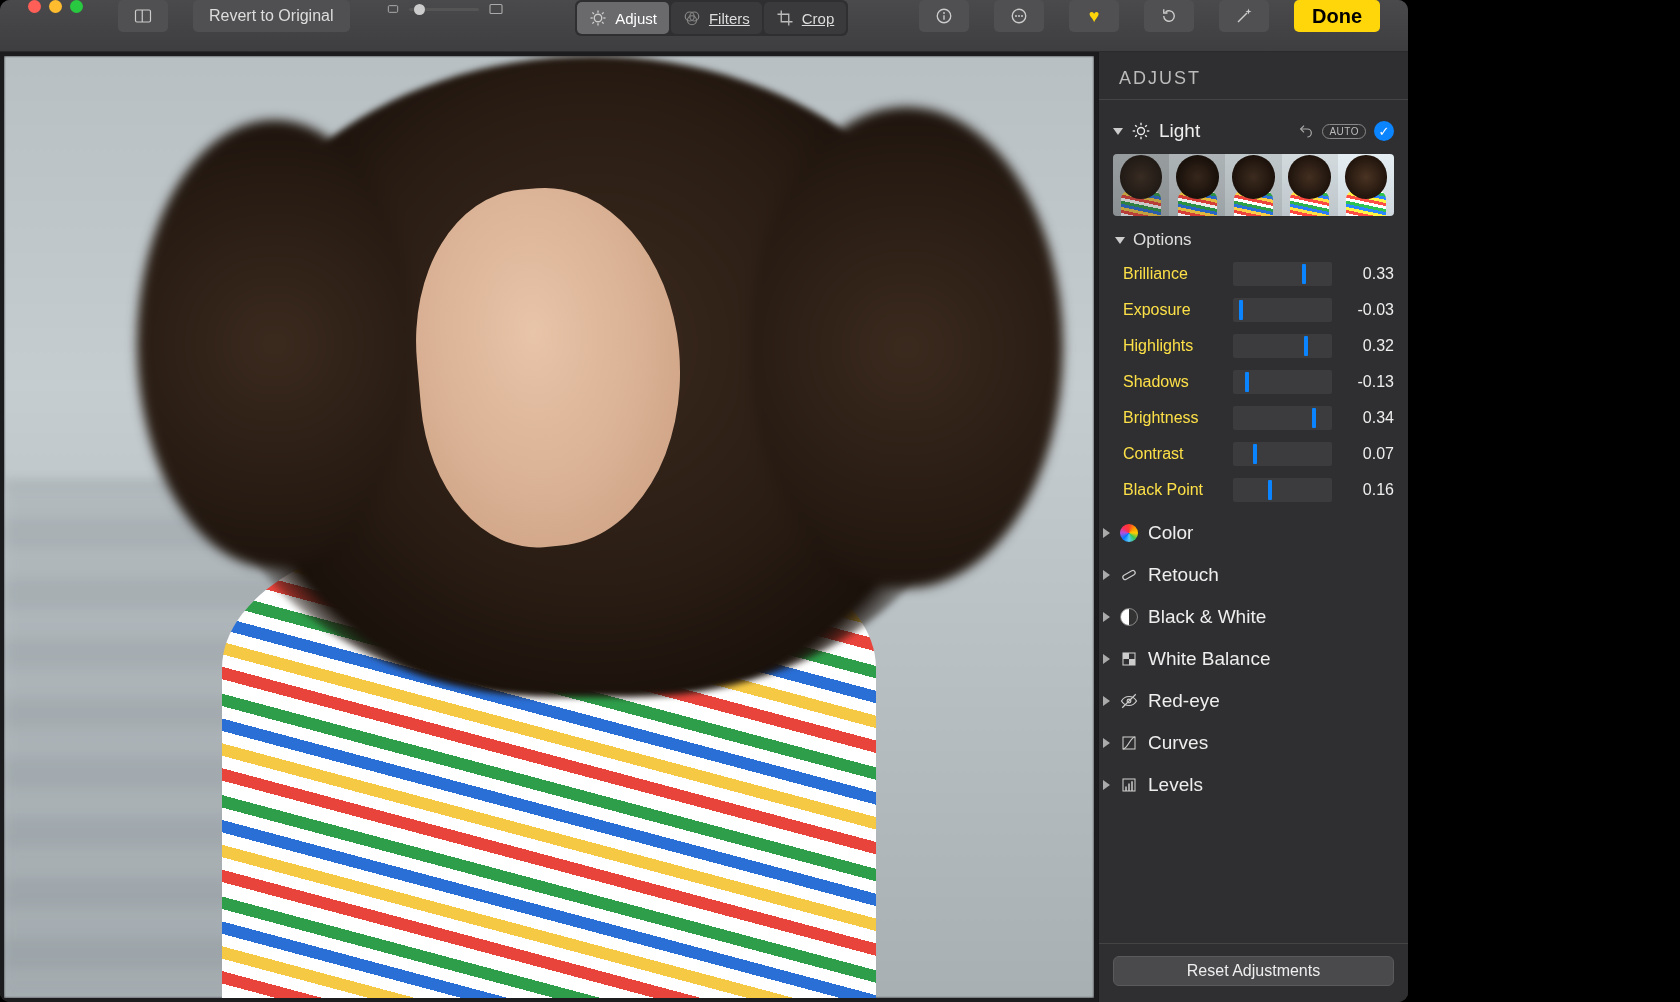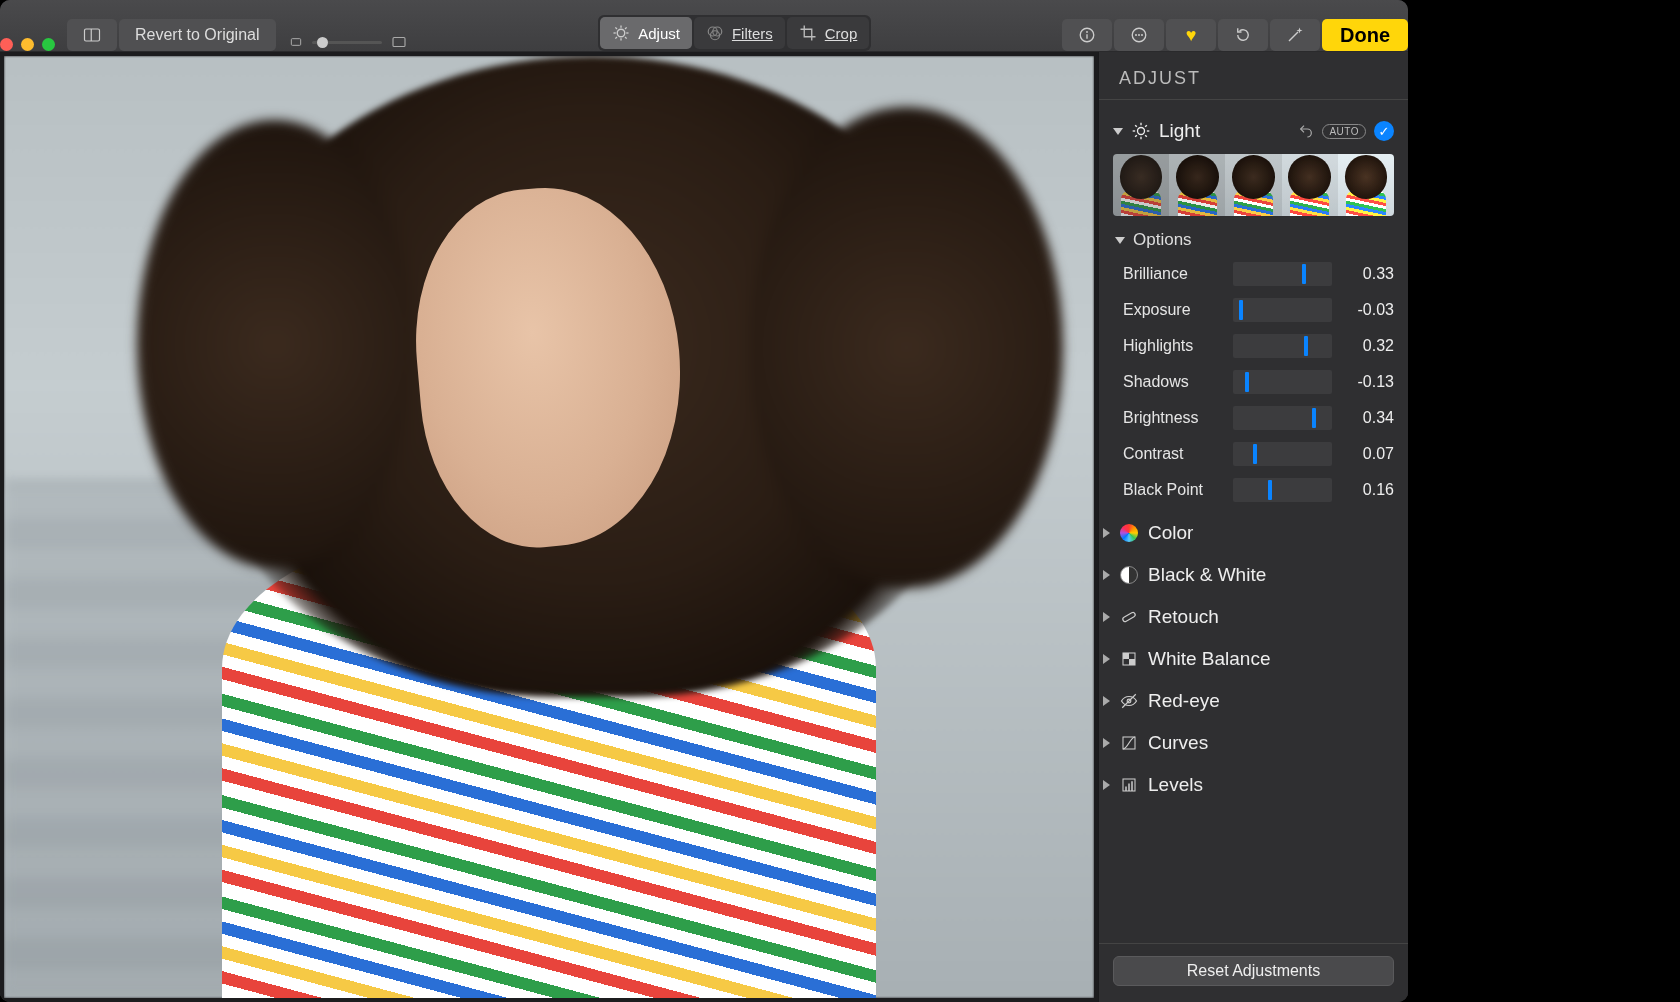--- a/index.html
+++ b/index.html
@@ -1,18 +1,18 @@
 <!DOCTYPE html>
 <html><head>
 <meta charset="utf-8">
 <style>
 * { margin: 0; padding: 0; box-sizing: border-box; font-family: -apple-system, "Helvetica Neue", Arial, sans-serif; }
 body { width: 1680px; height: 1002px; background: #000; overflow: hidden; }
 .window { width: 1408px; height: 1002px; background: #3a3a3c; border-radius: 10px; overflow: hidden; display: flex; flex-direction: column; box-shadow: 0 0 30px rgba(0,0,0,.5); }
-.titlebar { height: 52px; background: linear-gradient(#4a4a4c,#3e3e40); display: flex; align-items: flex-end; padding: 0 0; gap: 2px; border-bottom: 1px solid #2a2a2c; }
+.titlebar { height: 52px; background: linear-gradient(#4a4a4c,#3e3e40); display: flex; align-items: flex-start; padding: 0 28px; gap: 25px; border-bottom: 1px solid #2a2a2c; }
 .traffic { display: flex; gap: 8px; margin-right: 10px; }
 .dot { width: 13px; height: 13px; border-radius: 50%; }
 .dot.r { background: #ff5f57; } .dot.y { background: #febc2e; } .dot.g { background: #28c840; }
 .tb-group { display: flex; gap: 2px; background: #2f2f31; border-radius: 6px; padding: 2px; }
 .tb-btn { height: 32px; min-width: 44px; padding: 0 12px; background: #505052; border: none; border-radius: 5px; color: #ddd; font-size: 15px; display: flex; align-items: center; justify-content: center; gap: 8px; cursor: pointer; }
 .tb-btn.dark { background: #3a3a3c; text-decoration: underline; }
 .tb-btn.txt { padding: 0 16px; font-size: 16px; }
 .tb-btn.active { background: #6a6a6c; color: #fff; }
 .tb-btn.yellow { background: #ffd60a; color: #000; font-weight: 600; padding: 0 18px; font-size: 20px; }
 .tb-btn.icon-only { min-width: 50px; }
@@ -51,21 +51,21 @@
 .thumb .mini-torso { position:absolute; left:15%; bottom:0; width:70%; height:45%; background:repeating-linear-gradient(12deg,#fff 0 3px,#e8443c 3px 6px,#f6c945 6px 9px,#2a6fd6 9px 12px,#2e9e4a 12px 15px); border-radius:40% 40% 0 0; }
 .thumb.b1 { filter: brightness(.82) contrast(.9); }
 .thumb.b2 { filter: brightness(.92); }
 .thumb.b3 { filter: brightness(1.02); }
 .thumb.b4 { filter: brightness(1.12) saturate(1.05); }
 .thumb.b5 { filter: brightness(1.22) saturate(1.1); }
 .sub-header { display:flex; align-items:center; gap:8px; padding:4px 0 6px 2px; cursor:pointer; }
 .sub-title { font-size: 17px; color: #ddd; }
 .params { margin-left: 10px; }
 .param-row { display: flex; align-items: center; height: 36px; gap: 10px; }
-.param-label { width: 100px; font-size: 16px; color: #e5e5e5; }
+.param-label { width: 100px; font-size: 16px; color: #fde047; }
 .slider { flex: 1; height: 24px; background: #3c3c3e; position: relative; border-radius: 2px; }
 .slider .knob { position: absolute; top: 2px; width: 4px; height: 20px; background: #0a84ff; border-radius: 1px; }
 .param-val { width: 52px; text-align: right; font-size: 16px; color: #eee; }
 .collapsed-sec { display:flex; align-items:center; gap:10px; padding:10px 4px; cursor:pointer; }
 .collapsed-sec .sec-title { font-size: 19px; }
 .color-ring { width:18px; height:18px; border-radius:50%; background: conic-gradient(#ff3b30,#ff9500,#ffcc00,#34c759,#5ac8fa,#007aff,#af52de,#ff2d55,#ff3b30); }
 .bw-circle { width:18px; height:18px; border-radius:50%; background: linear-gradient(90deg,#fff 50%,#333 50%); border:1px solid #888; }
 .ic { width:18px; height:18px; color:#ccc; }
 .side-foot { padding: 12px 14px 16px; border-top: 1px solid #444; }
 .reset-btn { width: 100%; height: 30px; background: #4a4a4c; border: 1px solid #5a5a5c; border-radius: 6px; color: #eee; font-size: 16px; cursor: pointer; }
@@ -304,29 +304,29 @@
         </div>
 
         <div id="collapsed-list">
             <div class="collapsed-sec">
               <span class="disclosure right"></span>
               <span class="color-ring"></span>
               <span class="sec-title">Color</span>
             </div>
             <div class="collapsed-sec">
               <span class="disclosure right"></span>
+              <svg class="ic" viewBox="0 0 24 24">
+                <rect x="3" y="9" width="18" height="6" rx="3" transform="rotate(-30 12 12)" fill="none" stroke="currentColor" stroke-width="1.6"></rect>
+              </svg>
+              <span class="sec-title">Retouch</span>
+            </div>
+            <div class="collapsed-sec">
+              <span class="disclosure right"></span>
               <span class="bw-circle"></span>
               <span class="sec-title">Black &amp; White</span>
-            </div>
-            <div class="collapsed-sec">
-              <span class="disclosure right"></span>
-              <svg class="ic" viewBox="0 0 24 24">
-                <rect x="3" y="9" width="18" height="6" rx="3" transform="rotate(-30 12 12)" fill="none" stroke="currentColor" stroke-width="1.6"></rect>
-              </svg>
-              <span class="sec-title">Retouch</span>
             </div>
             <div class="collapsed-sec">
               <span class="disclosure right"></span>
               <svg class="ic" viewBox="0 0 24 24">
                 <rect x="4" y="4" width="16" height="16" fill="none" stroke="currentColor" stroke-width="1.4"></rect>
                 <rect x="4" y="4" width="8" height="8" fill="currentColor"></rect>
                 <rect x="12" y="12" width="8" height="8" fill="currentColor"></rect>
               </svg>
               <span class="sec-title">White Balance</span>
             </div>

